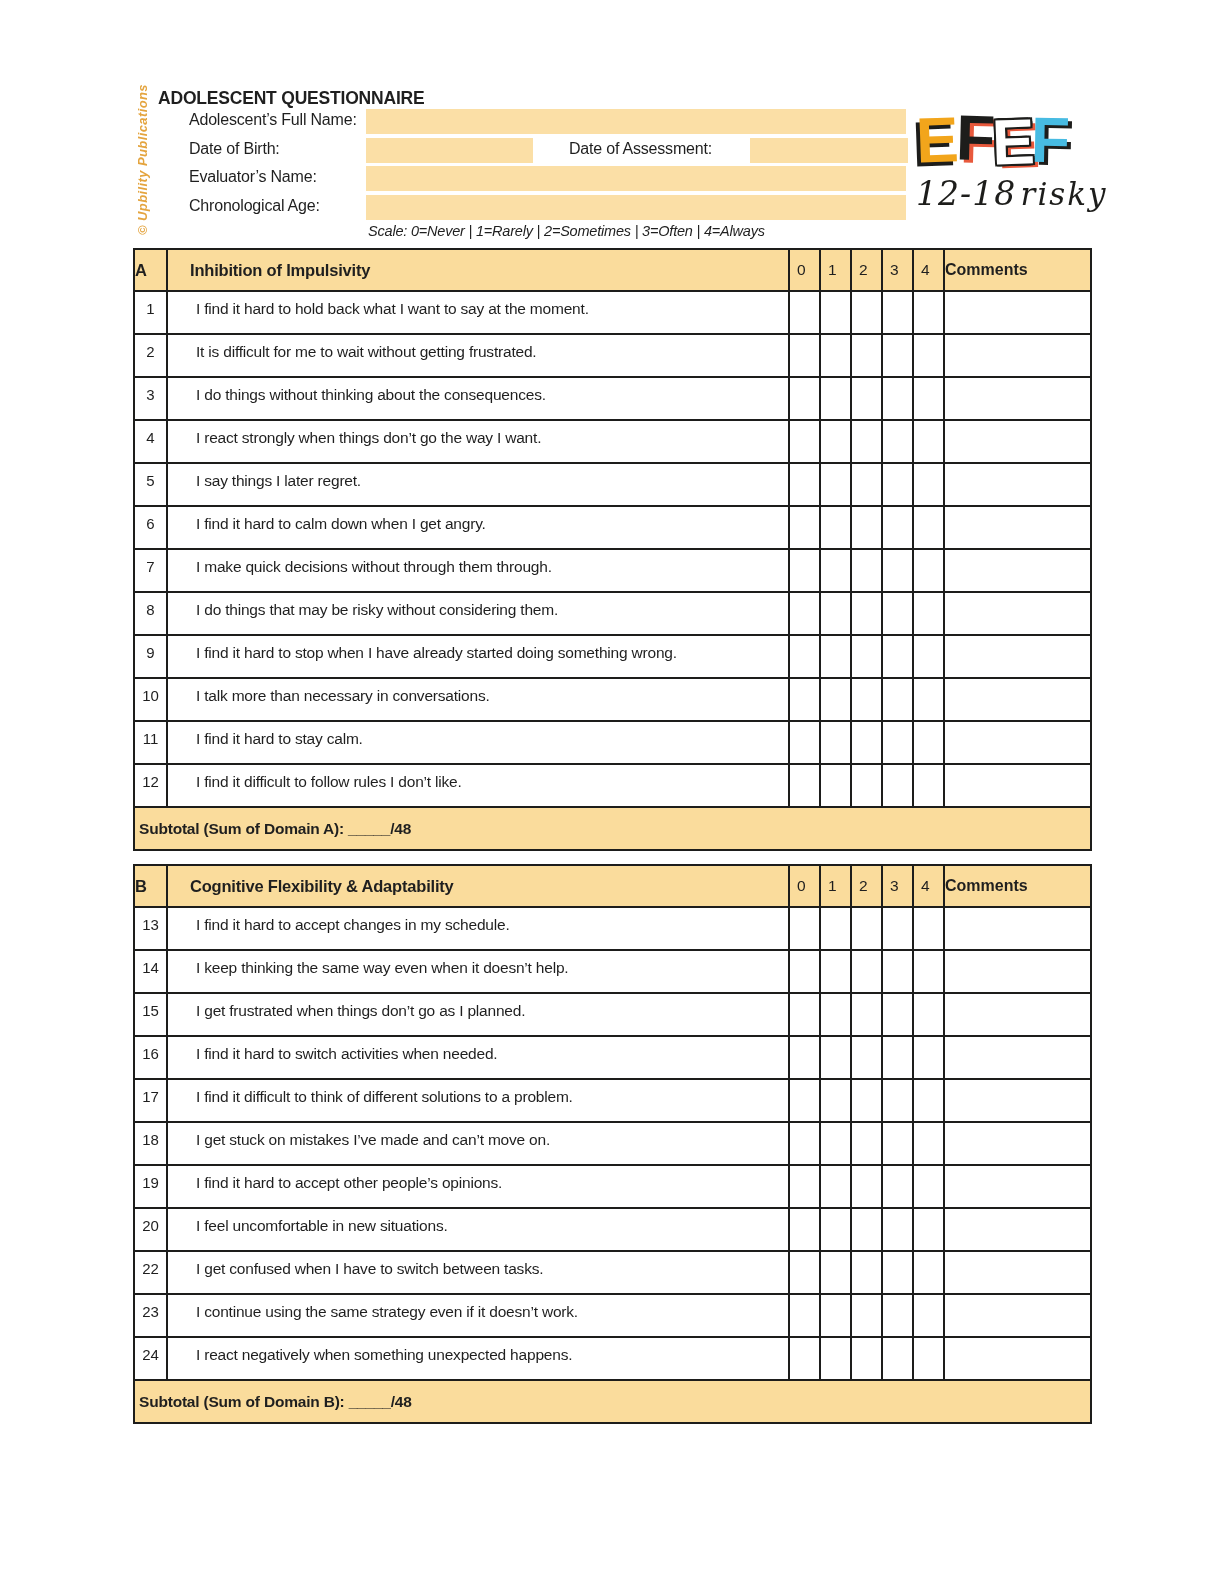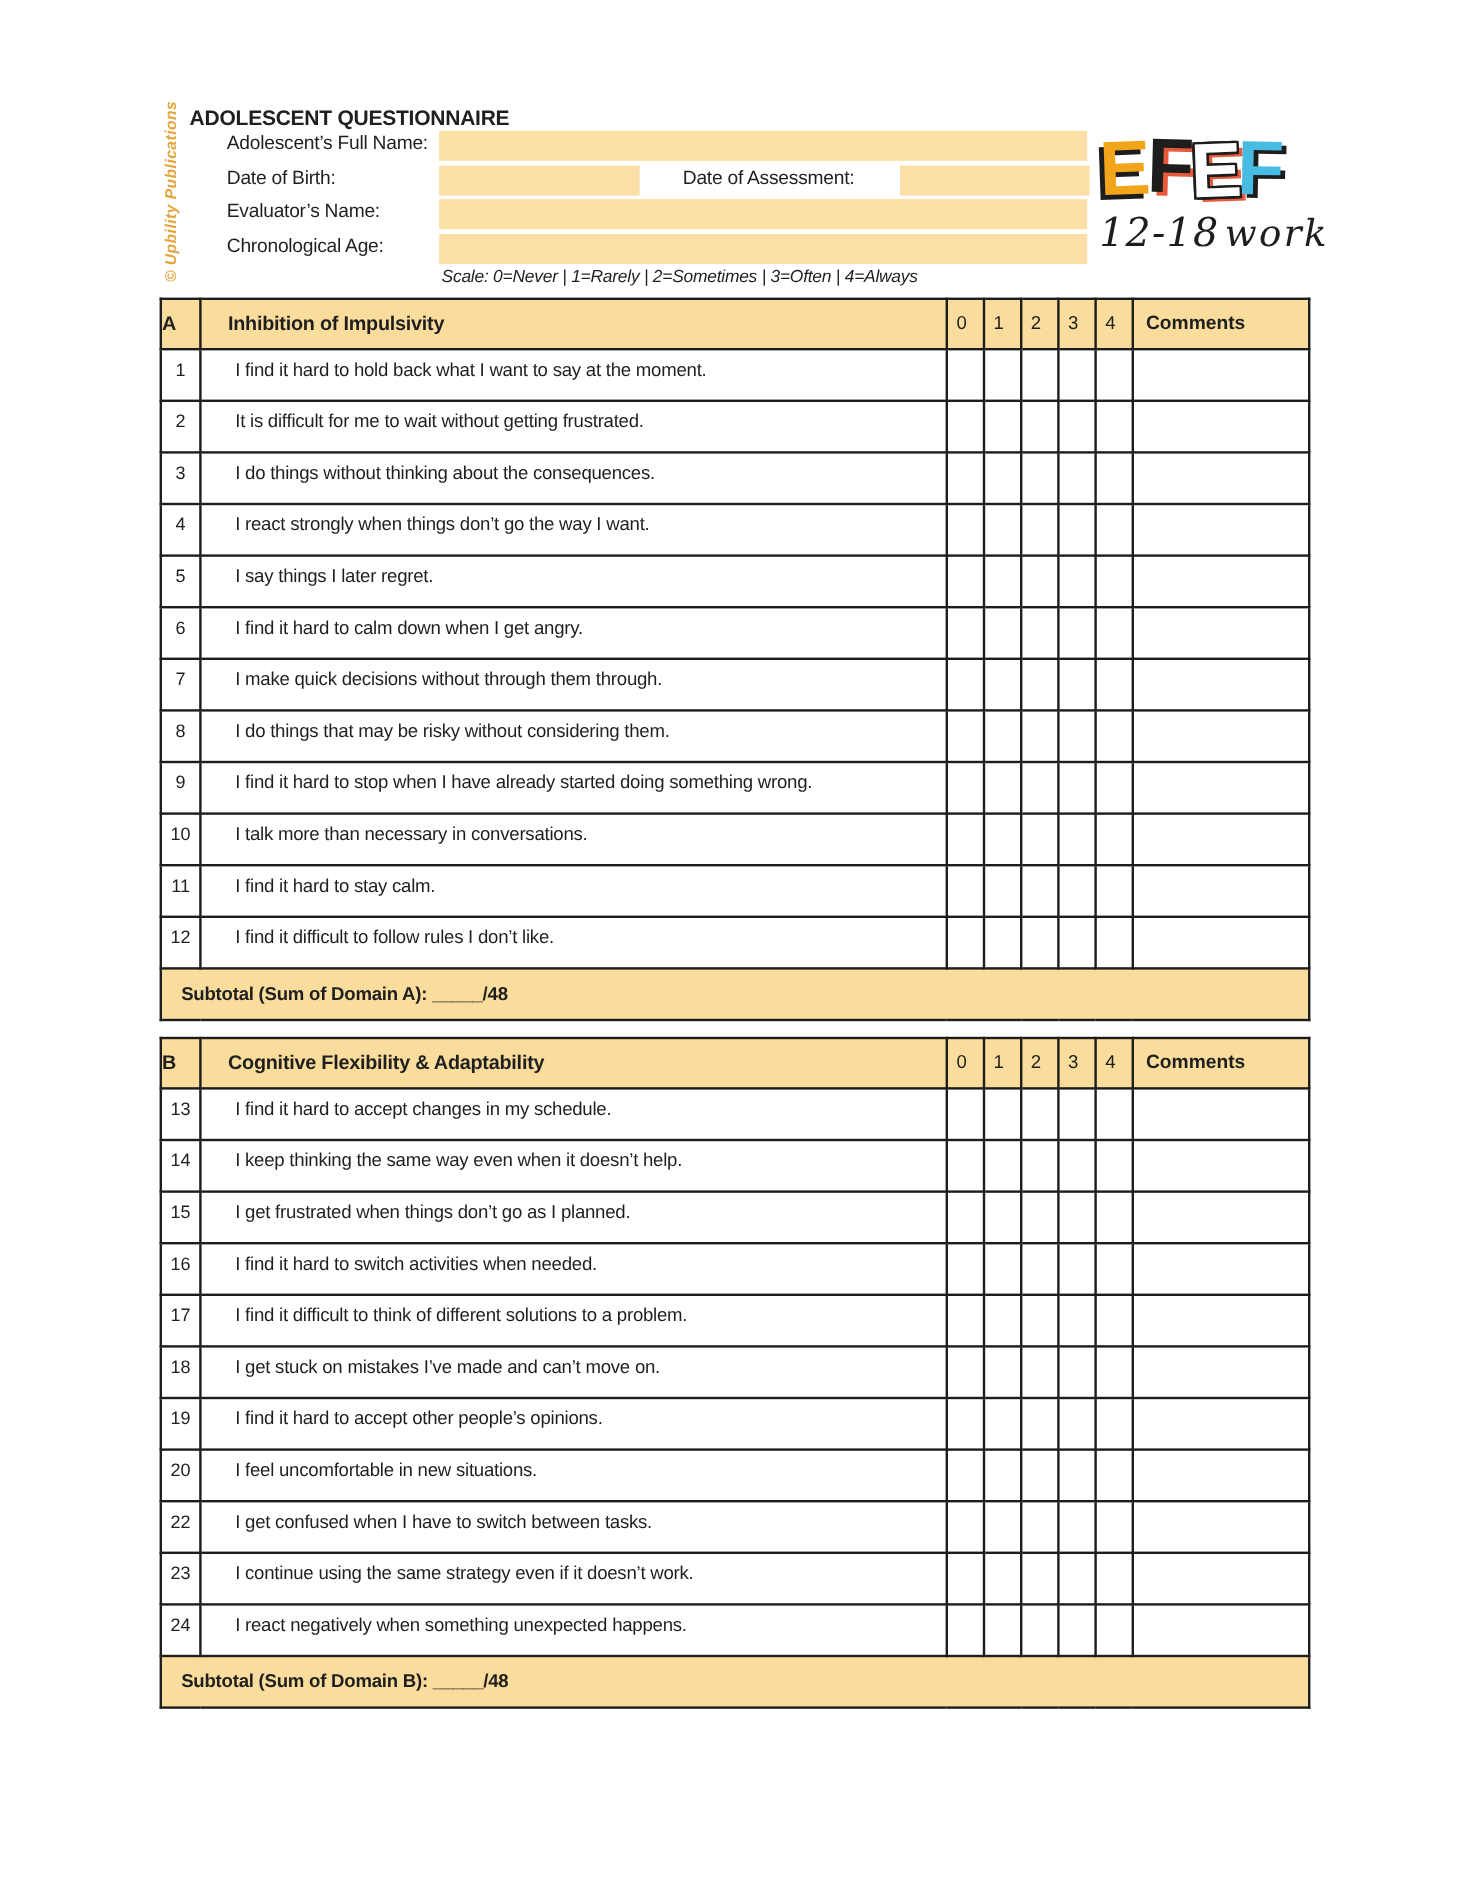--- a/index.html
+++ b/index.html
@@ -106,31 +106,31 @@
   .qtable thead th {
     background: var(--header-bg);
     height: 42px;
     text-align: left;
     vertical-align: middle;
   }
   th.c-num, td.c-num { text-align: center; }
   thead th.c-num  { font-size: 16.5px; font-weight: 700; }
   thead th.c-text { font-size: 16.5px; font-weight: 700; padding-left: 22px; letter-spacing: -0.2px; }
   thead th.c-score { font-size: 15.5px; font-weight: 400; padding-left: 7px; }
-  thead th.c-comment { font-size: 16px; font-weight: 700; padding-left: 10px; }
+  thead th.c-comment { font-size: 16px; font-weight: 700; }
 
   tbody td { height: 43px; }
   tbody td.c-num  { font-size: 15px; padding-top: 8px; }
   tbody td.c-text { font-size: 15.5px; padding: 8px 8px 0 28px; letter-spacing: -0.2px; }
 
   tfoot td.subtotal {
     background: var(--header-bg);
     height: 43px;
     font-size: 15.5px; font-weight: 700;
-    padding-left: 16px;
+    padding-left: 4px;
     vertical-align: middle;
     letter-spacing: -0.2px;
   }
 </style>
 </head>
 <body>
 
 <div class="header">
   <div class="copyright">© Upbility Publications</div>
   <h1 class="title">ADOLESCENT QUESTIONNAIRE</h1>
@@ -148,21 +148,21 @@
   <div class="field fld-age"></div>
 
   <div class="scale-note">Scale: 0=Never | 1=Rarely | 2=Sometimes | 3=Often | 4=Always</div>
 
   <div class="logo">
     <div class="efef">
       <span class="l1" style="color: rgb(242, 165, 27);">E</span><span class="l2" style="color: rgb(29, 29, 27);">F</span><span class="l3" style="color: rgb(255, 255, 255);">E</span><span class="l4" style="color: rgb(71, 187, 226);">F</span>
     </div>
     <div class="age-line">
       <span class="age-range">12-18</span>
-      <span class="age-word">work</span>
+      <span class="age-word">risky</span>
     </div>
   </div>
 </div>
 
 <table class="qtable">
   <colgroup>
     <col style="width:33px">
       <col style="width:622px">
     <col style="width:31px">
       <col style="width:31px">

